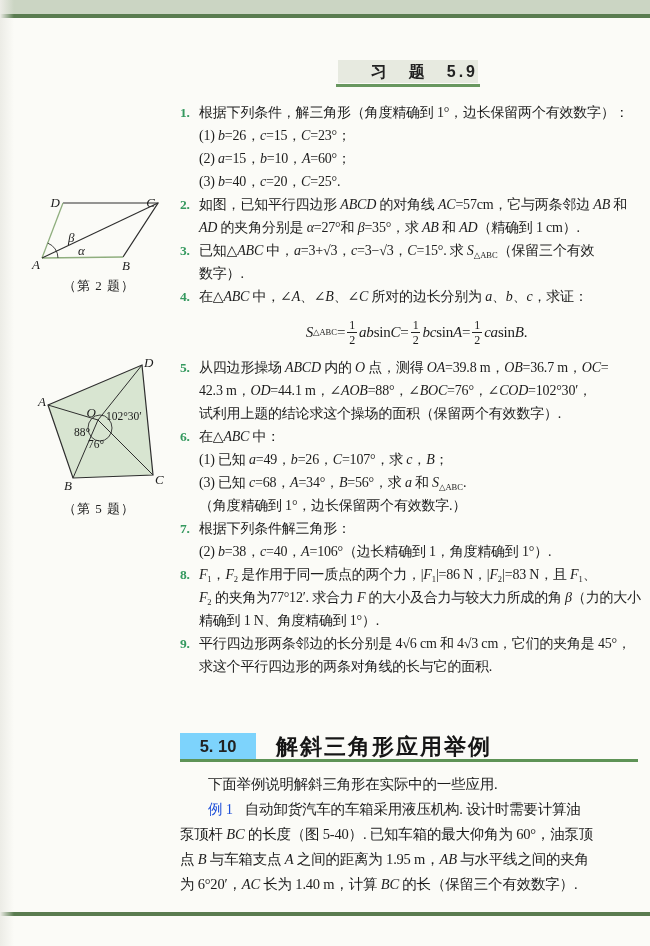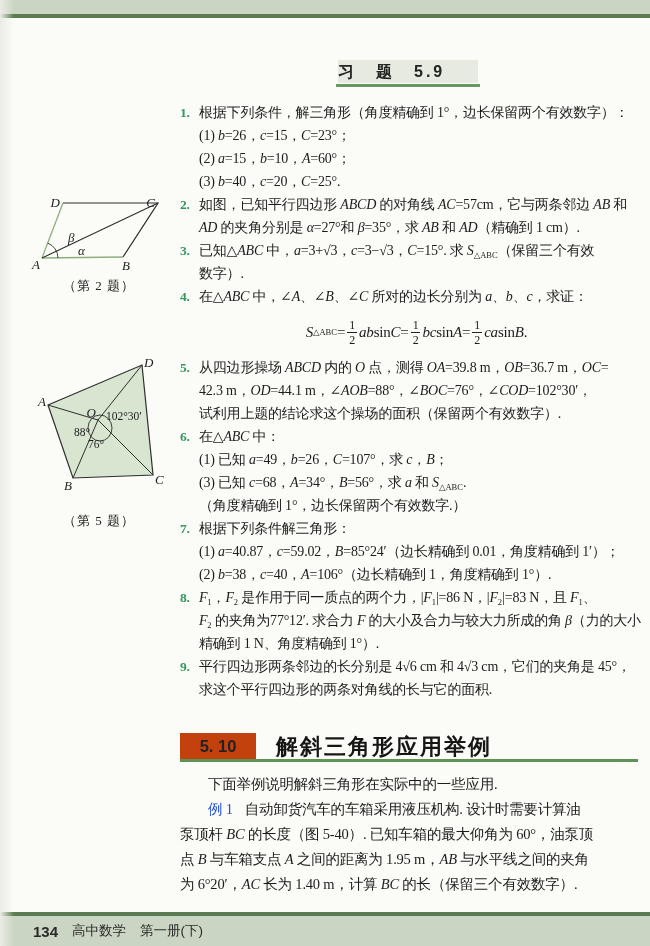--- a/index.html
+++ b/index.html
@@ -7,41 +7,41 @@
     position:relative;width:650px;height:946px;margin:0 auto;
     background:#fbfbf7;overflow:hidden;
     font-family:"Liberation Serif","DejaVu Serif",serif;color:#1c1c1c;
   }
   .page::before{content:"";position:absolute;left:0;top:0;width:14px;height:100%;
     background:linear-gradient(90deg,#ececE6,rgba(251,251,247,0));pointer-events:none;z-index:5;}
   .band{position:absolute;left:0;width:650px;}
   .topband{top:0;height:14px;background:#cbd5c3;}
   .topline{top:14px;height:4px;background:#5a7c50;}
   .extitle{position:absolute;left:338px;top:60px;width:140px;height:23px;background:#e7eae0;
-    text-align:left;line-height:24px;font-weight:bold;font-size:16px;letter-spacing:3px;
+    text-align:right;line-height:24px;font-weight:bold;font-size:16px;letter-spacing:3px;
     font-family:"Liberation Sans","DejaVu Sans",sans-serif;color:#222;}
   .exrule{position:absolute;left:336px;top:84px;width:144px;height:3px;background:#68975f;}
   .exlist{position:absolute;left:180px;top:101px;width:458px;font-size:14px;letter-spacing:-0.2px;}
   .item{display:flex;}
   .inum{flex:0 0 19px;color:#35995f;font-weight:bold;font-size:13.5px;line-height:23px;}
   .ibody{flex:1;min-width:0;}
   .ln{line-height:23px;height:23px;white-space:nowrap;}
   .formula{height:48px;width:435px;display:flex;align-items:center;justify-content:center;
     font-size:15px;white-space:nowrap;}
   sub{font-size:8.5px;letter-spacing:0;vertical-align:-3px;}
   .frac{display:inline-flex;flex-direction:column;align-items:center;vertical-align:-9px;
     line-height:1;font-size:12px;margin:0 2px;}
   .frac .fn{border-bottom:1px solid #222;padding:0 2px 1px;}
   .frac .fd{padding-top:1px;}
   .fig{position:absolute;}
   .figcap{position:absolute;width:110px;text-align:center;font-size:13px;color:#222;letter-spacing:1px;}
   .flab{font-size:13px;font-style:italic;fill:#1c1c1c;font-family:"Liberation Serif","DejaVu Serif",serif;}
   .fang{font-size:11.5px;font-style:normal;fill:#1c1c1c;font-family:"Liberation Serif","DejaVu Serif",serif;}
   .sechead{position:absolute;left:180px;top:733px;width:458px;height:30px;}
-  .secnum{position:absolute;left:0;top:0;width:76px;height:26px;background:#c2410c;color:#222;
+  .secnum{position:absolute;left:0;top:0;width:76px;height:26px;background:#7dd3fc;color:#222;
     font-weight:bold;font-size:16.5px;text-align:center;line-height:27px;
     font-family:"Liberation Sans","DejaVu Sans",sans-serif;}
   .sectitle{position:absolute;left:96px;top:0;height:26px;line-height:27px;font-weight:bold;
     font-size:22px;letter-spacing:2px;color:#161616;
     font-family:"Liberation Sans","DejaVu Sans",sans-serif;}
   .secrule{position:absolute;left:0;top:26px;width:458px;height:3px;background:#5e9356;}
   .secbody{position:absolute;left:180px;top:772px;width:460px;font-size:14.5px;letter-spacing:-0.2px;}
   .sln{line-height:25px;height:25px;white-space:nowrap;}
   .indent{padding-left:28px;}
   .exlabel{color:#1d4ed8;font-weight:normal;margin-right:12px;}
@@ -85,21 +85,21 @@
     <ellipse cx="82" cy="76" rx="12" ry="13" fill="none" stroke="#2e2e2e" stroke-width="0.9"></ellipse>
     <text class="flab" x="28" y="54" text-anchor="end">A</text>
     <text class="flab" x="126" y="15" text-anchor="start">D</text>
     <text class="flab" x="54" y="138" text-anchor="end">B</text>
     <text class="flab" x="137" y="132" text-anchor="start">C</text>
     <text class="flab" x="78" y="65" text-anchor="end">O</text>
     <text class="fang" x="88" y="68">102°30′</text>
     <text class="fang" x="56" y="84">88°</text>
     <text class="fang" x="70" y="96">76°</text>
   </svg>
-  <div class="figcap" style="left:44px;top:512px">（第 5 题）</div>
+  <div class="figcap" style="left:44px;top:500px">（第 5 题）</div>
 
   <div class="exlist">
 
     <div class="item">
       <div class="inum">1.</div>
       <div class="ibody">
         <div class="ln">根据下列条件，解三角形（角度精确到 1°，边长保留两个有效数字）：</div>
         <div class="ln">(1) <i>b</i>=26，<i>c</i>=15，<i>C</i>=23°；</div>
         <div class="ln">(2) <i>a</i>=15，<i>b</i>=10，<i>A</i>=60°；</div>
         <div class="ln">(3) <i>b</i>=40，<i>c</i>=20，<i>C</i>=25°.</div>
@@ -155,21 +155,20 @@
         <div class="ln">(1) 已知 <i>a</i>=49，<i>b</i>=26，<i>C</i>=107°，求 <i>c</i>，<i>B</i>；</div>
         <div class="ln">(3) 已知 <i>c</i>=68，<i>A</i>=34°，<i>B</i>=56°，求 <i>a</i> 和 <i>S</i><sub>△ABC</sub>.</div>
         <div class="ln">（角度精确到 1°，边长保留两个有效数字.）</div>
       </div>
     </div>
 
     <div class="item">
       <div class="inum">7.</div>
       <div class="ibody">
         <div class="ln">根据下列条件解三角形：</div>
-        <div class="ln">(1) <i>a</i>=40.87，<i>c</i>=59.02，<i>B</i>=85°24′（边长精确到 0.01，角度精确到 1′）；</div>
         <div class="ln">(2) <i>b</i>=38，<i>c</i>=40，<i>A</i>=106°（边长精确到 1，角度精确到 1°）.</div>
       </div>
     </div>
 
     <div class="item">
       <div class="inum">8.</div>
       <div class="ibody">
         <div class="ln"><i>F</i><sub>1</sub>，<i>F</i><sub>2</sub> 是作用于同一质点的两个力，|<i>F</i><sub>1</sub>|=86 N，|<i>F</i><sub>2</sub>|=83 N，且 <i>F</i><sub>1</sub>、</div>
         <div class="ln"><i>F</i><sub>2</sub> 的夹角为77°12′. 求合力 <i>F</i> 的大小及合力与较大力所成的角 <i>β</i>（力的大小</div>
         <div class="ln">精确到 1 N、角度精确到 1°）.</div>
@@ -194,19 +193,14 @@
 
   <div class="secbody">
     <div class="sln indent">下面举例说明解斜三角形在实际中的一些应用.</div>
     <div class="sln indent"><span class="exlabel">例 1</span><span>自动卸货汽车的车箱采用液压机构. 设计时需要计算油</span></div>
     <div class="sln">泵顶杆 <i>BC</i> 的长度（图 5-40）. 已知车箱的最大仰角为 60°，油泵顶</div>
     <div class="sln">点 <i>B</i> 与车箱支点 <i>A</i> 之间的距离为 1.95 m，<i>AB</i> 与水平线之间的夹角</div>
     <div class="sln">为 6°20′，<i>AC</i> 长为 1.40 m，计算 <i>BC</i> 的长（保留三个有效数字）.</div>
   </div>
 
   <div class="footline"></div>
-  <div class="footband">
-    <span class="fpn">134</span>
-    <span class="fbk">高中数学</span>
-    <span class="fvl">第一册(下)</span>
-  </div>
 
 </div>
 
 </body></html>

